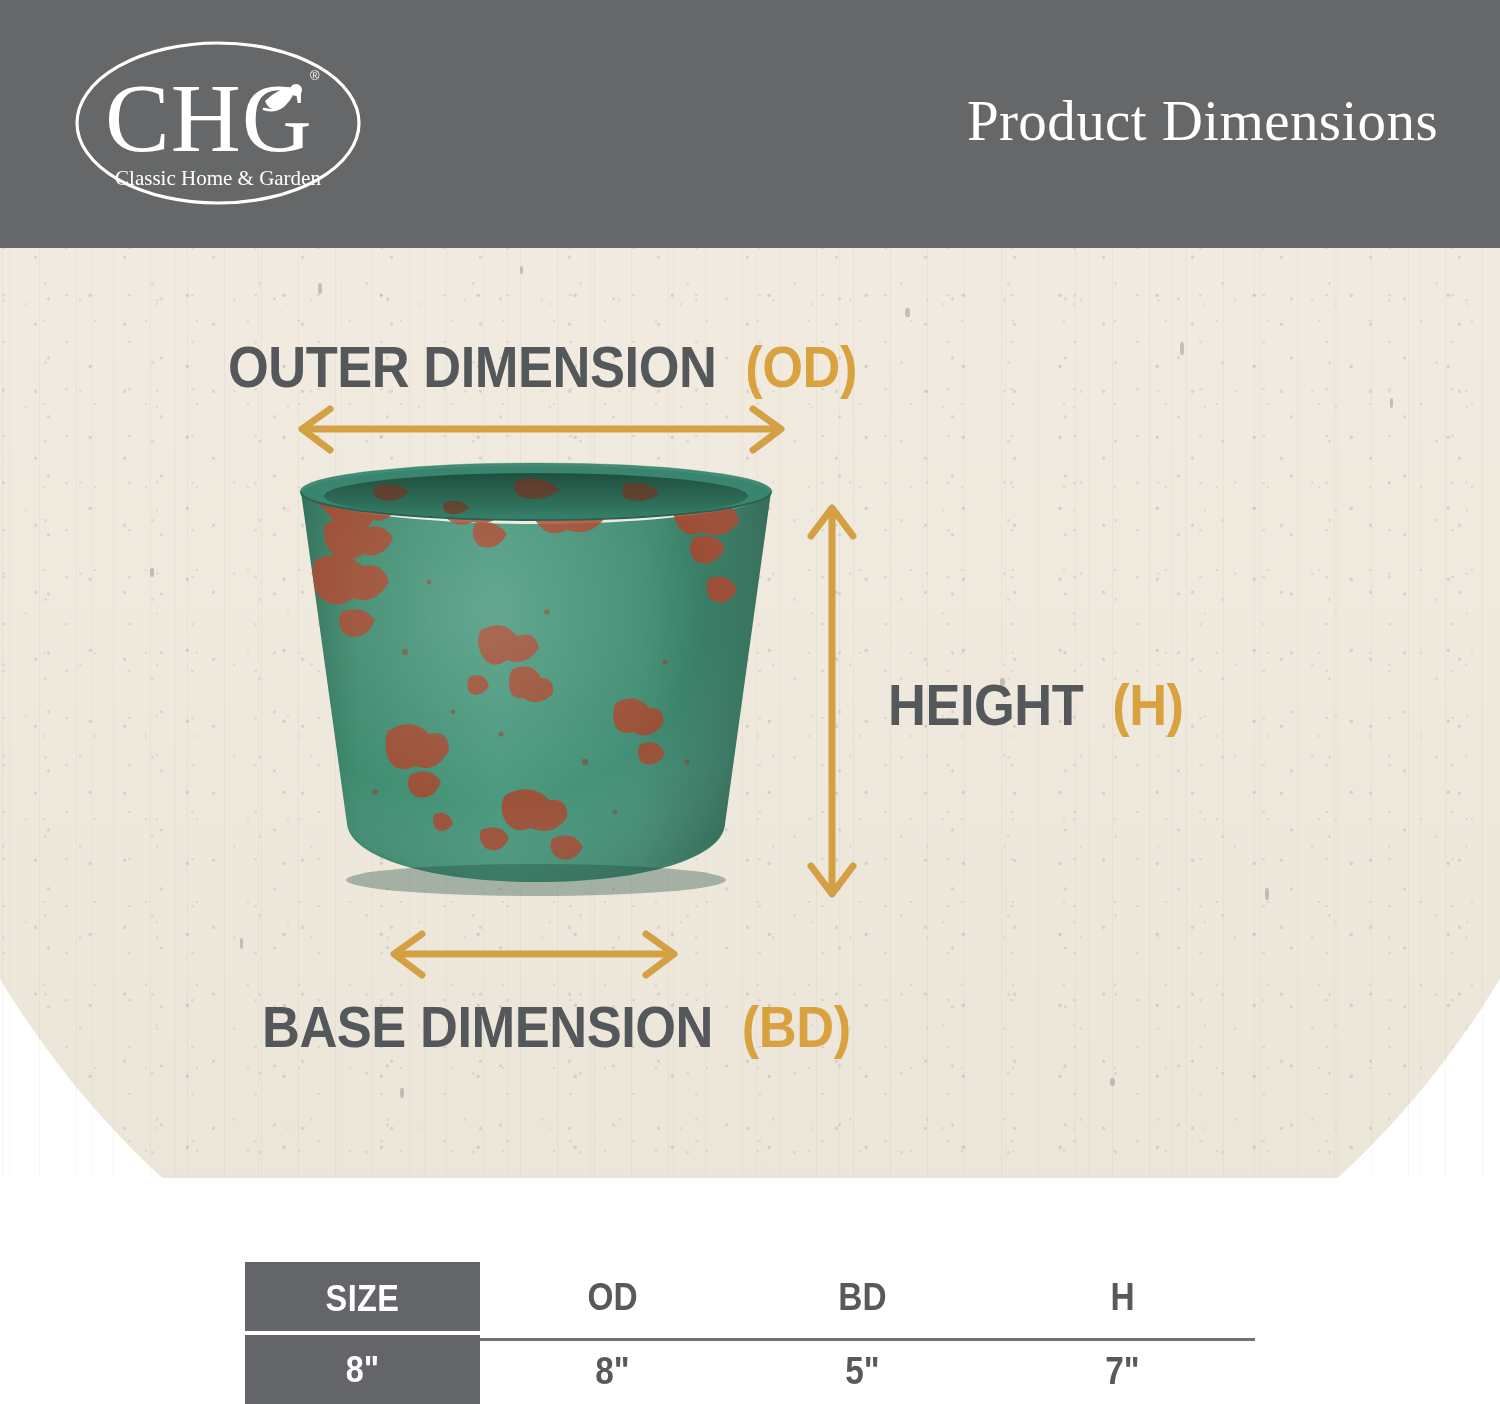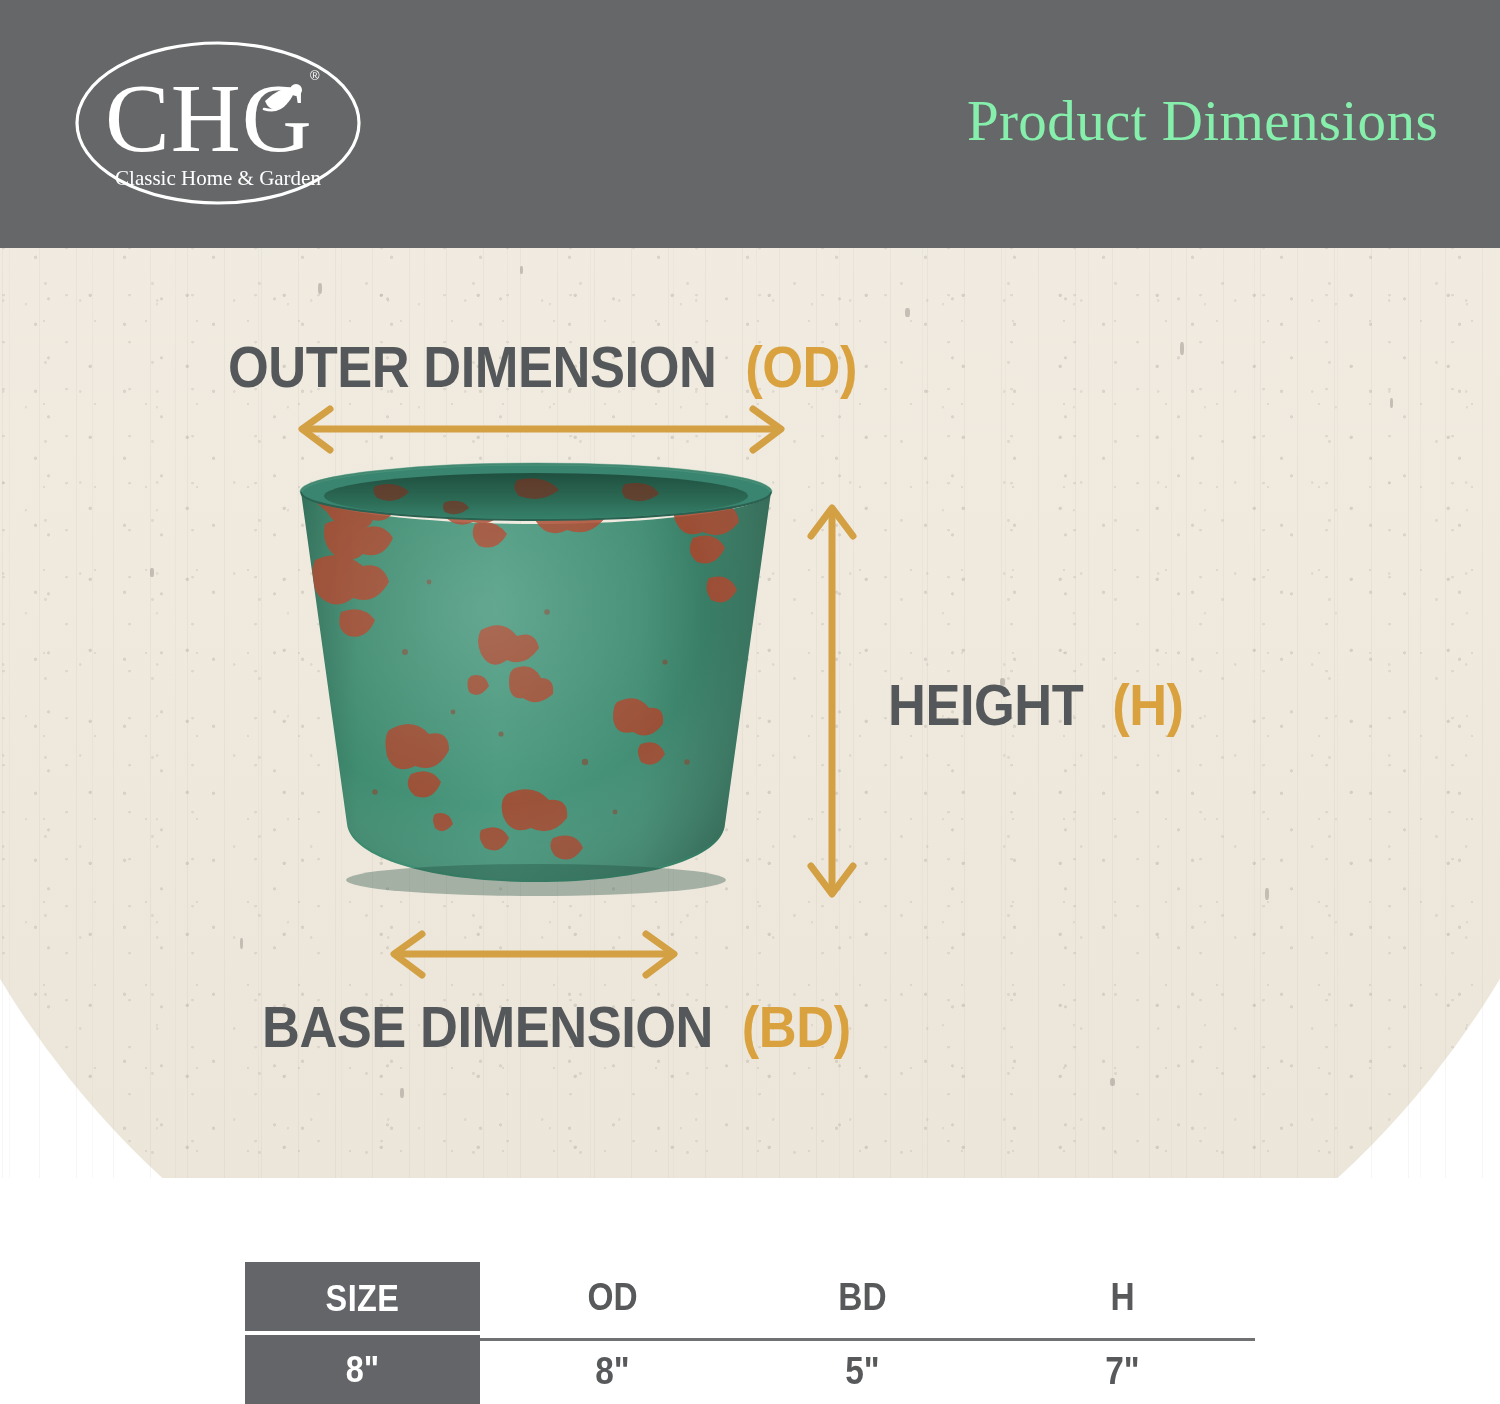--- a/index.html
+++ b/index.html
@@ -15,21 +15,21 @@
   .header{
     position:absolute;left:0;top:0;width:1500px;height:248px;
     background:#656769;
   }
   .logo{
     position:absolute;left:68px;top:33px;width:300px;height:180px;
   }
   .logo svg{display:block;width:300px;height:180px;}
   .header-title{
     position:absolute;right:62px;top:88px;
-    color:#86efac;
+    color:#ffffff;
     font-family:"Liberation Serif", serif;
     font-size:57px;
     letter-spacing:0.4px;
     white-space:nowrap;
   }
 
   
   .beige-wrap{
     position:absolute;left:0;top:248px;width:1500px;height:930px;
     overflow:hidden;

